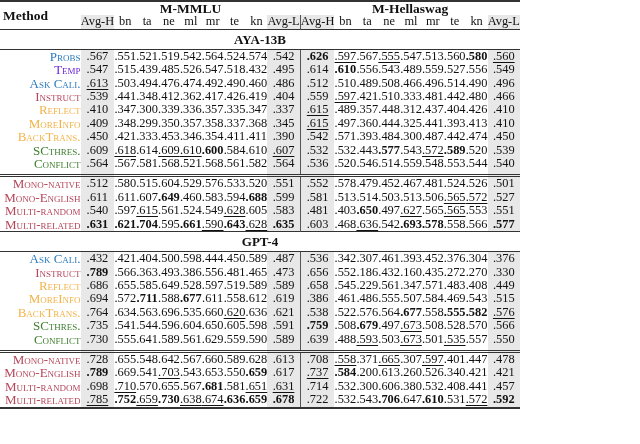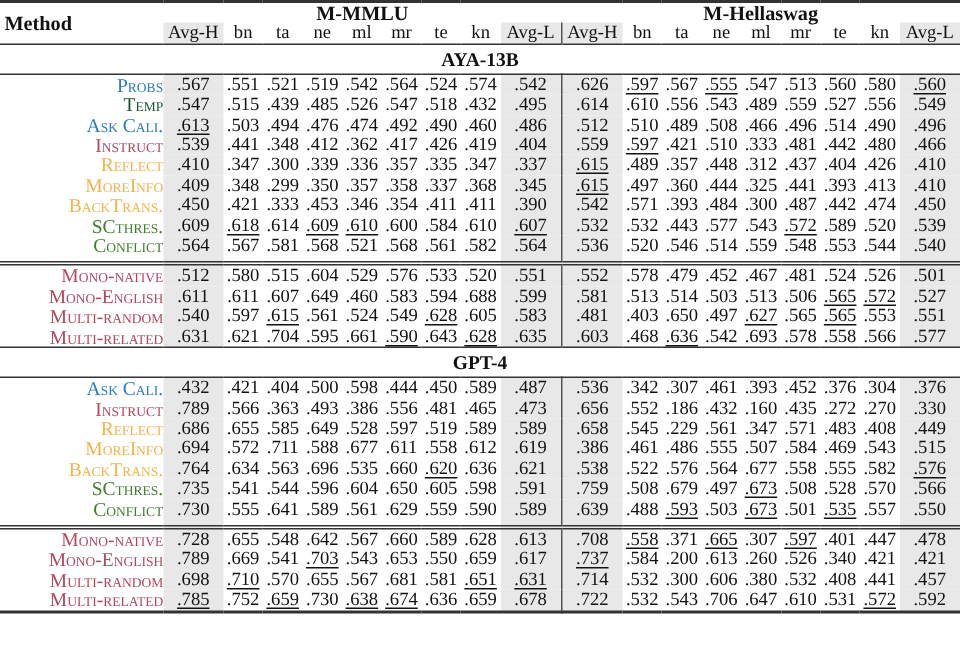--- a/index.html
+++ b/index.html
@@ -1,28 +1,28 @@
 <!DOCTYPE html>
 <html><head>
 <meta charset="utf-8">
 <style>
   html, body { margin:0; padding:0; background:#fff; }
   body { width:640px; height:444px; overflow:hidden; font-family:"Liberation Serif", serif; color:#111; }
-  table { border-collapse:collapse; width:640px; font-size:12.4px; line-height:13.4px; }
+  table { border-collapse:collapse; width:520px; font-size:12.4px; line-height:13.4px; }
   td, th { padding:0; white-space:nowrap; text-align:center; font-weight:normal; }
   .method { text-align:right; padding-left:3px; width:100px; font-variant:small-caps; font-size:13px; }
   .hdr-method { text-align:left; padding-left:3px; font-weight:bold; font-size:13.5px; }
   .grp { font-weight:bold; font-size:13.5px; }
   .shade { background:#e8e8e8; }
   .vl { border-left:1px solid #555; }
   .rule-top { border-top:2px solid #333; }
   .rule-mid { border-top:1px solid #333; }
   .rule-double { border-top:3px double #333; }
   .sec { font-weight:bold; font-size:13px; height:19px; text-align:center; }
-  .b { font-weight:normal; }
+  .b { font-weight:bold; }
   .u { text-decoration:underline; text-underline-offset:2px; }
   .v { width:25px; }
   .avg { width:38px; }
   tr.row td { height:13.4px; }
   tr.spacer td { height:4px; }
 </style>
 </head>
 <body>
 
 <table>
@@ -72,21 +72,21 @@
         <td class="v"><span class="u">.597</span></td>
         <td class="v"><span>.567</span></td>
         <td class="v"><span class="u">.555</span></td>
         <td class="v"><span>.547</span></td>
         <td class="v"><span>.513</span></td>
         <td class="v"><span>.560</span></td>
         <td class="v"><span class="b">.580</span></td>
         <td class="shade avg"><span class="u">.560</span></td>
       </tr>
       <tr class="row">
-        <td class="method" style="color: #14532d;">Temp</td>
+        <td class="method" style="color: #6d28d9;">Temp</td>
         <td class="shade avg"><span>.547</span></td>
         <td class="v"><span>.515</span></td>
         <td class="v"><span>.439</span></td>
         <td class="v"><span>.485</span></td>
         <td class="v"><span>.526</span></td>
         <td class="v"><span>.547</span></td>
         <td class="v"><span>.518</span></td>
         <td class="v"><span>.432</span></td>
         <td class="shade avg"><span>.495</span></td>
         <td class="shade avg vl"><span>.614</span></td>

